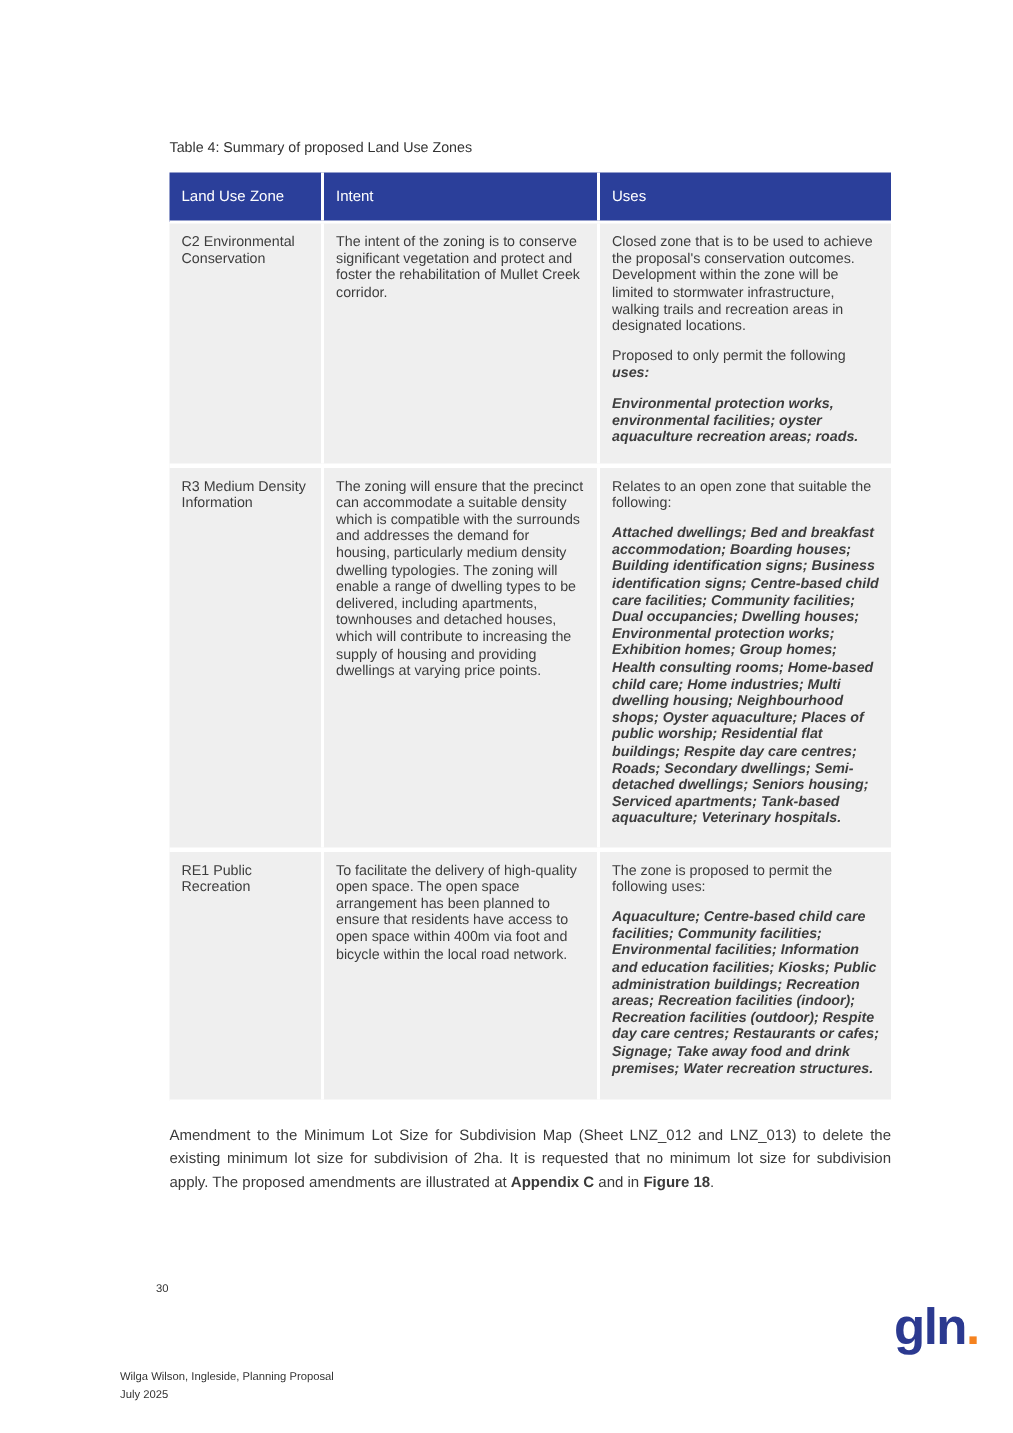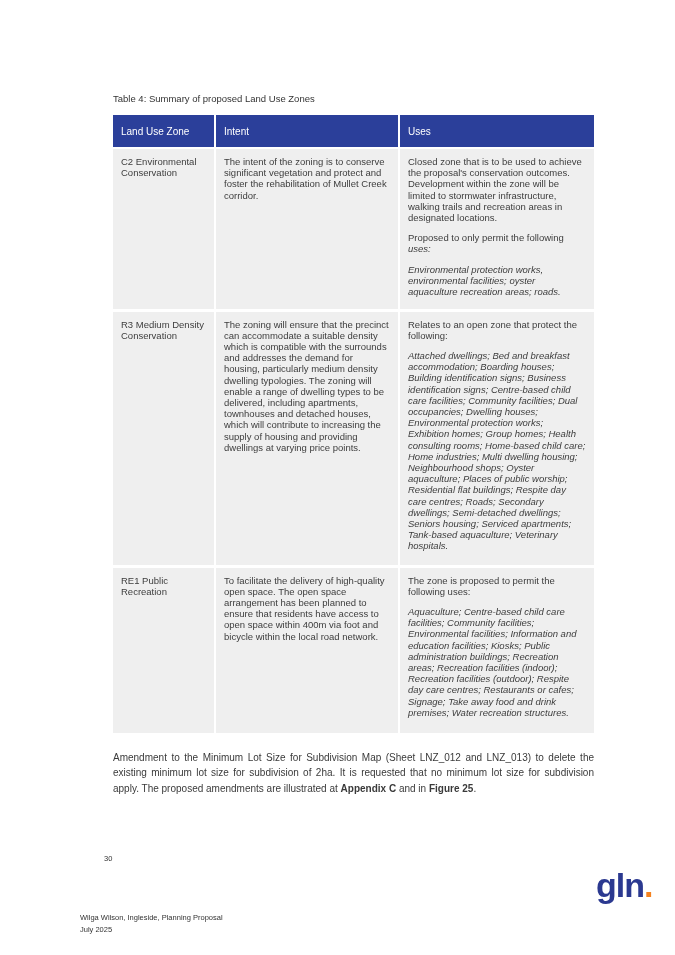--- a/index.html
+++ b/index.html
@@ -21,21 +21,21 @@
     background:var(--row-gray,#efefef);vertical-align:top;font-size:9.5px;
     line-height:11.2px;padding:7px 8px;border-left:2px solid #fff;
     border-bottom:3px solid #fff;color:#3d3d3d;
   }
   table.luz td:first-child{border-left:none;}
   table.luz tbody tr:nth-child(1){height:162px;margin-left:24px;}
   table.luz tbody tr:nth-child(2){height:256px;}
   table.luz tbody tr:nth-child(3){height:168px;}
   table.luz p{margin:0 0 9px 0;}
   table.luz p:last-child{margin-bottom:0;}
-  .it{font-style:italic;}
+  .it{font-style:italic;font-weight:bold;}
   .bd{font-weight:bold;}
   .section-heading{
     margin-top:21px;color:var(--heading-blue,#2450a5);font-weight:bold;
     font-size:13px;
   }
   .section-heading .num{display:inline-block;width:47px;}
   .section-par{
     margin-top:14px;font-size:10px;line-height:15.5px;color:#3a3a3a;
     text-align:justify;width:481px;
   }
@@ -73,44 +73,44 @@
             <td>
               <p><span>The intent of the zoning is to conserve significant vegetation and protect and foster the rehabilitation of Mullet Creek corridor.</span></p>
             </td>
             <td>
               <p><span>Closed zone that is to be used to achieve the proposal's conservation outcomes. Development within the zone will be limited to stormwater infrastructure, walking trails and recreation areas in designated locations.</span></p>
               <p><span>Proposed to only permit the following </span><span class="it">uses:</span></p>
               <p><span class="it">Environmental protection works, environmental facilities; oyster aquaculture recreation areas; roads.</span></p>
             </td>
           </tr>
           <tr>
-            <td>R3 Medium Density Conservation</td>
+            <td>R3 Medium Density Information</td>
             <td>
               <p><span>The zoning will ensure that the precinct can accommodate a suitable density which is compatible with the surrounds and addresses the demand for housing, particularly medium density dwelling typologies. The zoning will enable a range of dwelling types to be delivered, including apartments, townhouses and detached houses, which will contribute to increasing the supply of housing and providing dwellings at varying price points.</span></p>
             </td>
             <td>
-              <p><span>Relates to an open zone that protect the following:</span></p>
+              <p><span>Relates to an open zone that suitable the following:</span></p>
               <p><span class="it">Attached dwellings; Bed and breakfast accommodation; Boarding houses; Building identification signs; Business identification signs; Centre-based child care facilities; Community facilities; Dual occupancies; Dwelling houses; Environmental protection works; Exhibition homes; Group homes; Health consulting rooms; Home-based child care; Home industries; Multi dwelling housing; Neighbourhood shops; Oyster aquaculture; Places of public worship; Residential flat buildings; Respite day care centres; Roads; Secondary dwellings; Semi-detached dwellings; Seniors housing; Serviced apartments; Tank-based aquaculture; Veterinary hospitals.</span></p>
             </td>
           </tr>
           <tr>
             <td>RE1 Public Recreation</td>
             <td>
               <p><span>To facilitate the delivery of high-quality open space. The open space arrangement has been planned to ensure that residents have access to open space within 400m via foot and bicycle within the local road network.</span></p>
             </td>
             <td>
               <p><span>The zone is proposed to permit the following uses:</span></p>
               <p><span class="it">Aquaculture; Centre-based child care facilities; Community facilities; Environmental facilities; Information and education facilities; Kiosks; Public administration buildings; Recreation areas; Recreation facilities (indoor); Recreation facilities (outdoor); Respite day care centres; Restaurants or cafes; Signage; Take away food and drink premises; Water recreation structures.</span></p>
             </td>
           </tr>
         </tbody>
     </table>
 
 
-    <p class="section-par"><span>Amendment to the Minimum Lot Size for Subdivision Map (Sheet LNZ_012 and LNZ_013) to delete the existing minimum lot size for subdivision of 2ha. It is requested that no minimum lot size for subdivision apply. The proposed amendments are illustrated at </span><span class="bd">Appendix C</span><span> and in </span><span class="bd">Figure 25</span><span>.</span></p>
+    <p class="section-par"><span>Amendment to the Minimum Lot Size for Subdivision Map (Sheet LNZ_012 and LNZ_013) to delete the existing minimum lot size for subdivision of 2ha. It is requested that no minimum lot size for subdivision apply. The proposed amendments are illustrated at </span><span class="bd">Appendix C</span><span> and in </span><span class="bd">Figure 18</span><span>.</span></p>
   </div>
 
   <div class="footer-pageno">30</div>
   <div class="footer-lines">
     <div>Wilga Wilson, Ingleside, Planning Proposal</div>
     <div>July 2025</div>
   </div>
   <div class="logo"><span>gln</span><span class="dot">.</span></div>
 </div>
 

